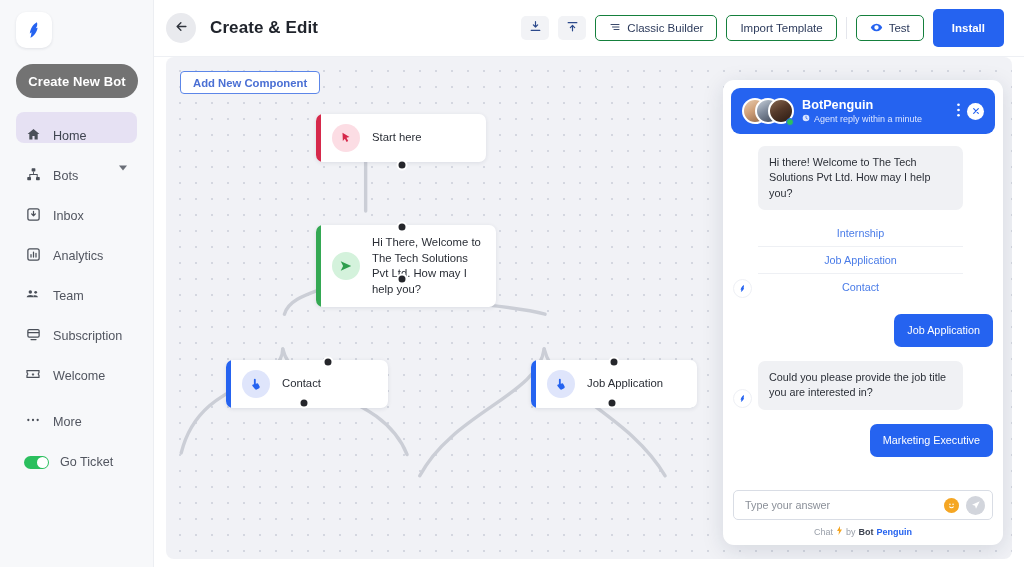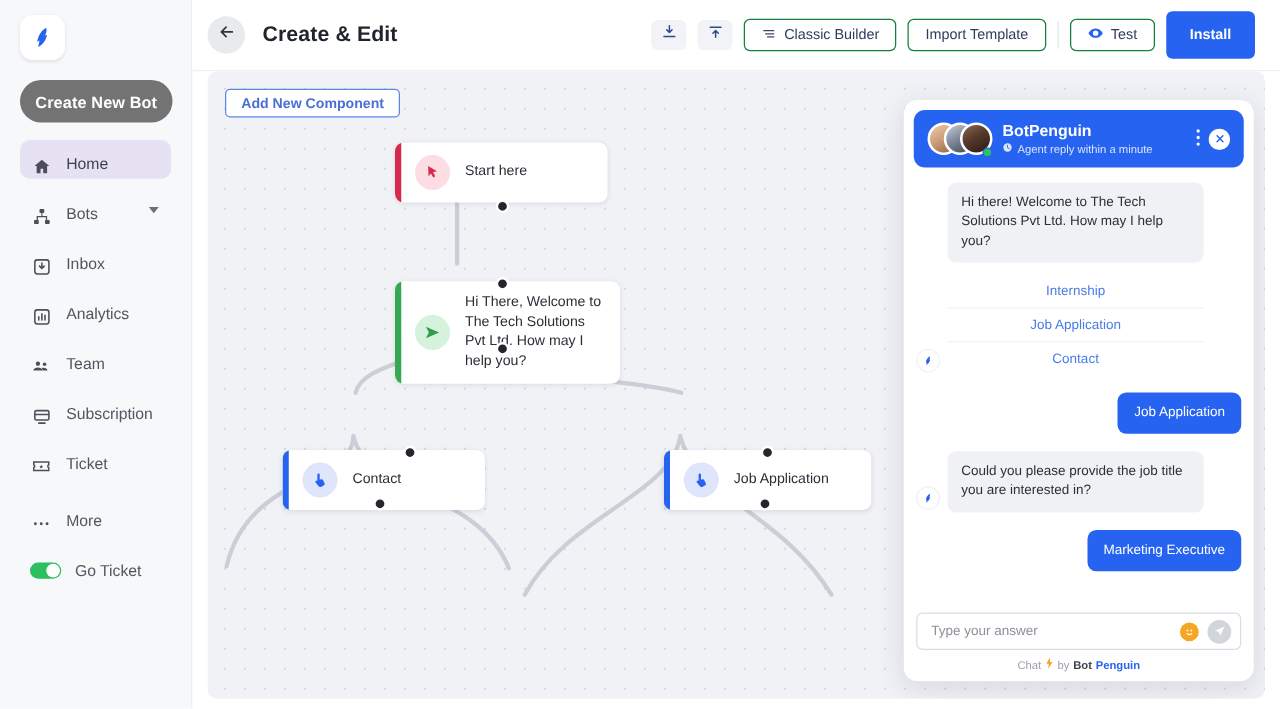--- a/index.html
+++ b/index.html
@@ -34,24 +34,24 @@
     color: #fff;
     border: none; border-radius: 18px;
     font-size: 13px; font-weight: bold;
     letter-spacing: .1px;
     cursor: pointer;
     width: 122px;
     display: flex; align-items: center; justify-content: center;
   }
   .nav { margin-top: 14px; }
   .nav-item {
-    display: flex; align-items: flex-start;
+    display: flex; align-items: flex-end;
     height: 31px;
     margin: 0 16px 9px 16px;
-    padding: 12px 8px;
+    padding: 0 8px;
     border-radius: 8px;
     cursor: pointer;
     color: #51555f;
     font-size: 12.6px;
     position: relative;
   }
   .nav-item .ico {
     width: 18px; height: 18px; flex: 0 0 18px;
     margin-right: 11px;
     display: flex; align-items: center; justify-content: center;
@@ -342,21 +342,21 @@
         <span>Subscription</span>
       </div>
 
       <div class="nav-item">
         <span class="ico">
           <svg width="16" height="16" viewBox="0 0 24 24" fill="none" stroke="currentColor" stroke-width="1.8">
               <path d="M3 7h18v3.2a2 2 0 0 0 0 3.6V17H3v-3.2a2 2 0 0 0 0-3.6z"></path>
               <path d="m12 10.2.7 1.5 1.6.2-1.2 1.1.3 1.6-1.4-.8-1.4.8.3-1.6-1.2-1.1 1.6-.2z" fill="currentColor" stroke="none"></path>
             </svg>
         </span>
-        <span>Ticket</span>
+        <span>Welcome</span>
       </div>
 
       <div class="nav-sep"></div>
 
       <div class="nav-item">
         <span class="ico">
           <svg width="16" height="16" viewBox="0 0 24 24" fill="currentColor">
               <circle cx="5" cy="12" r="1.7"></circle>
               <circle cx="12" cy="12" r="1.7"></circle>
               <circle cx="19" cy="12" r="1.7"></circle>

